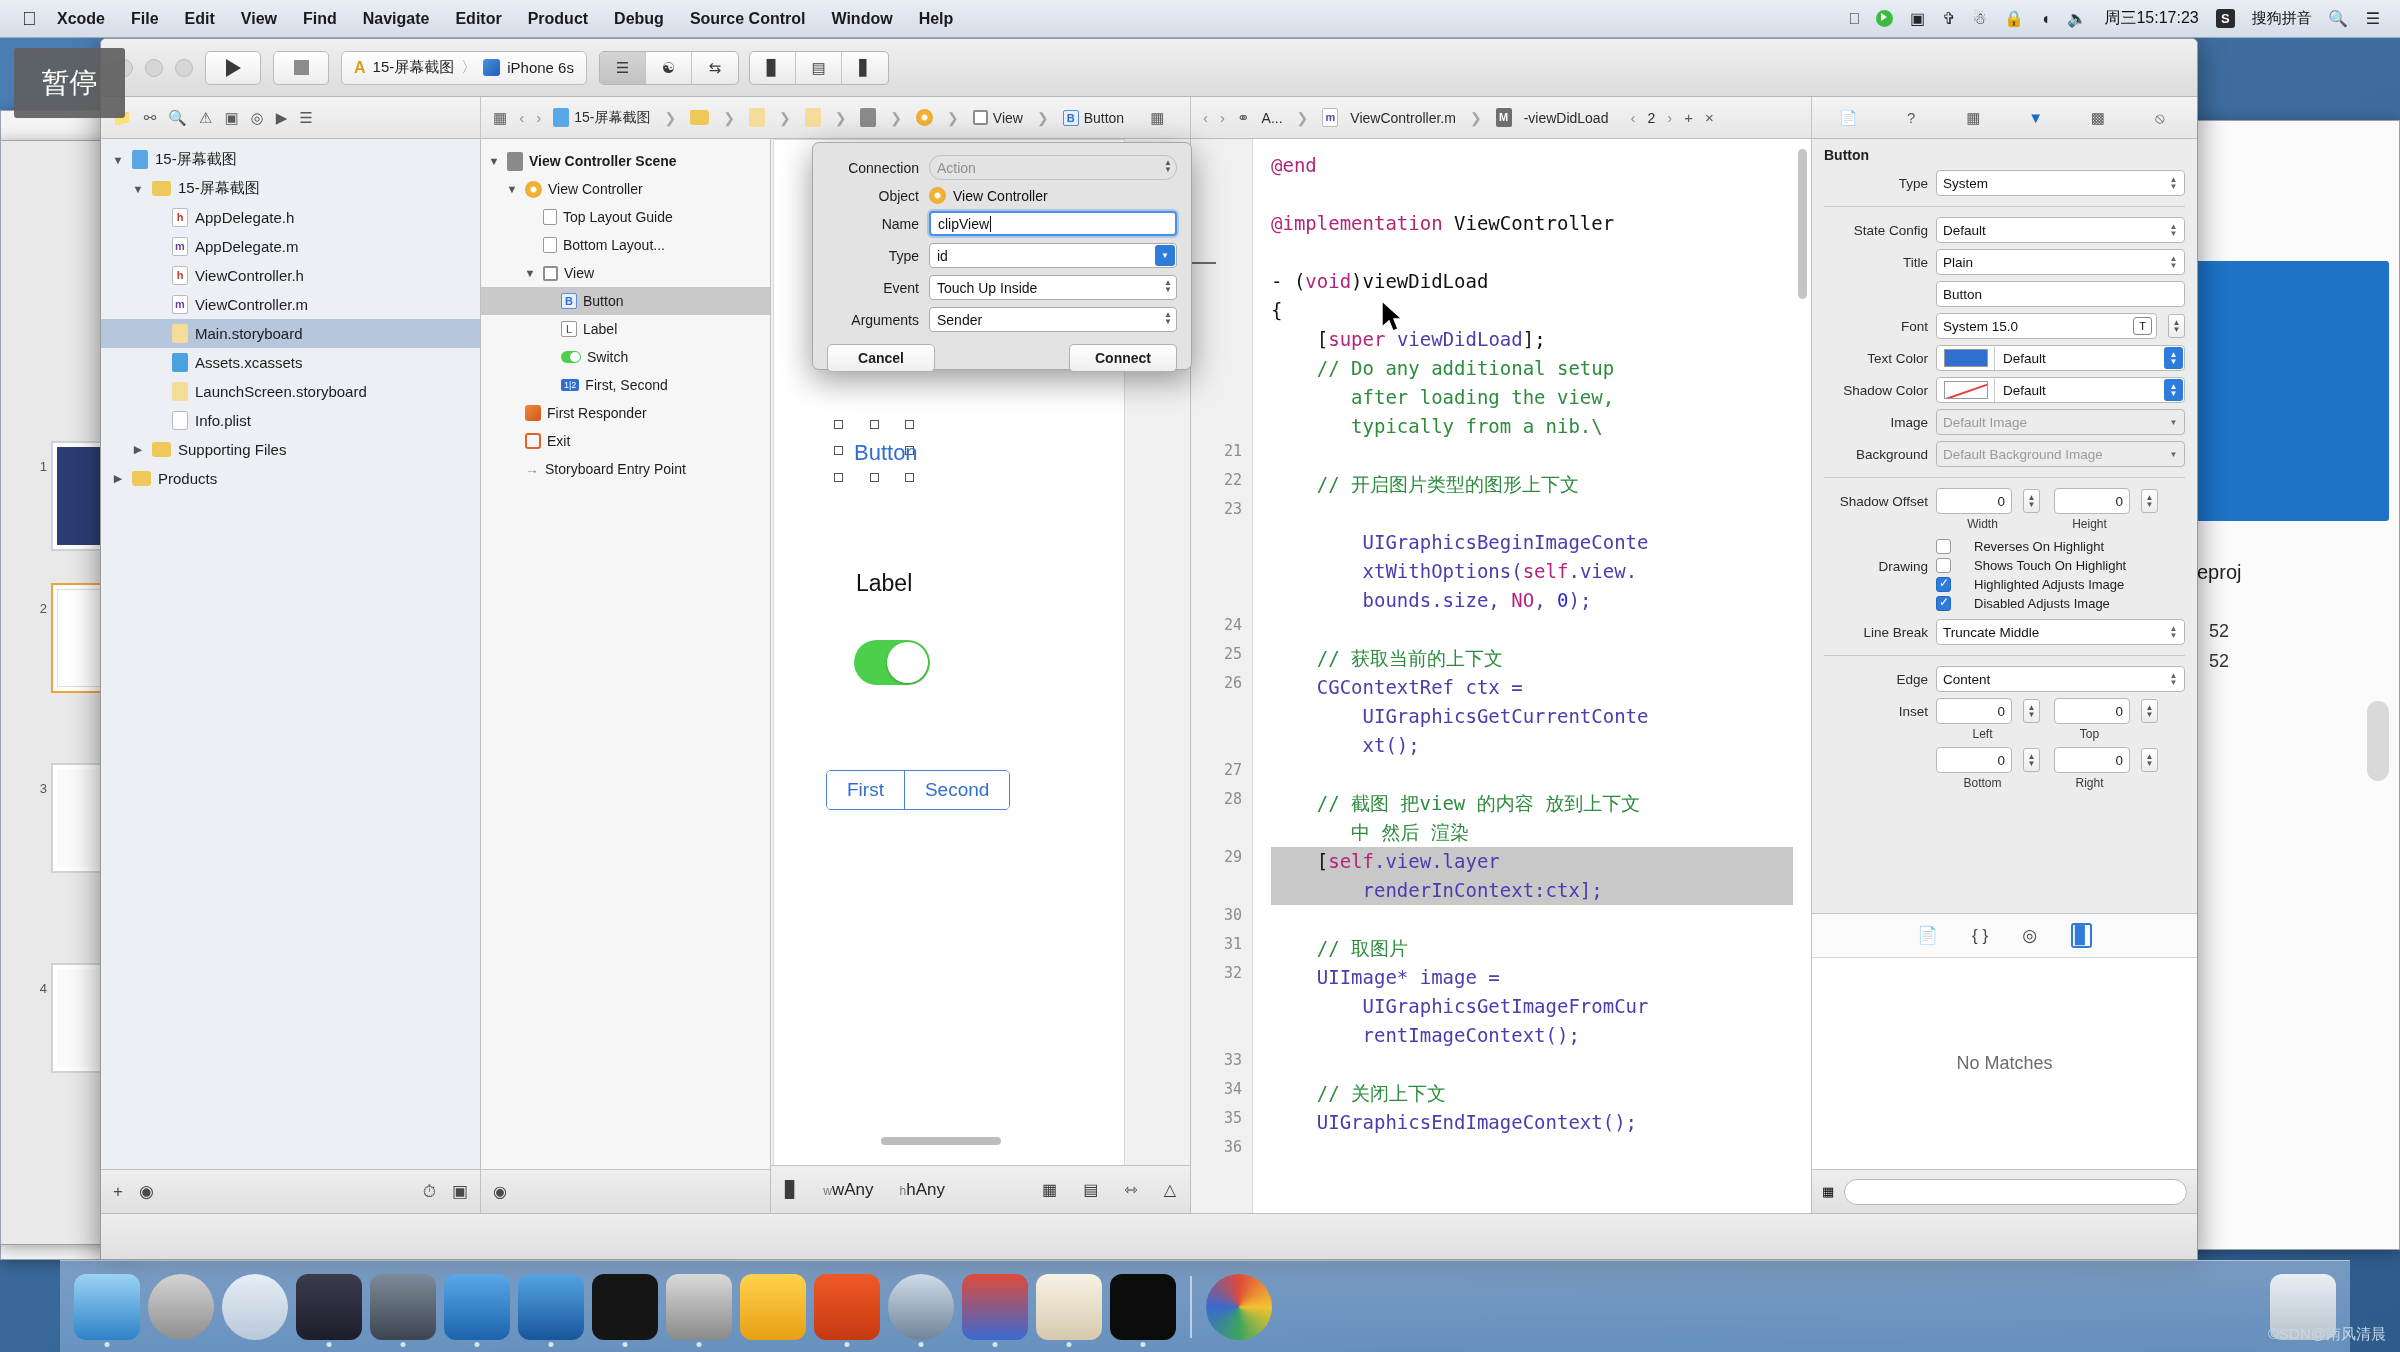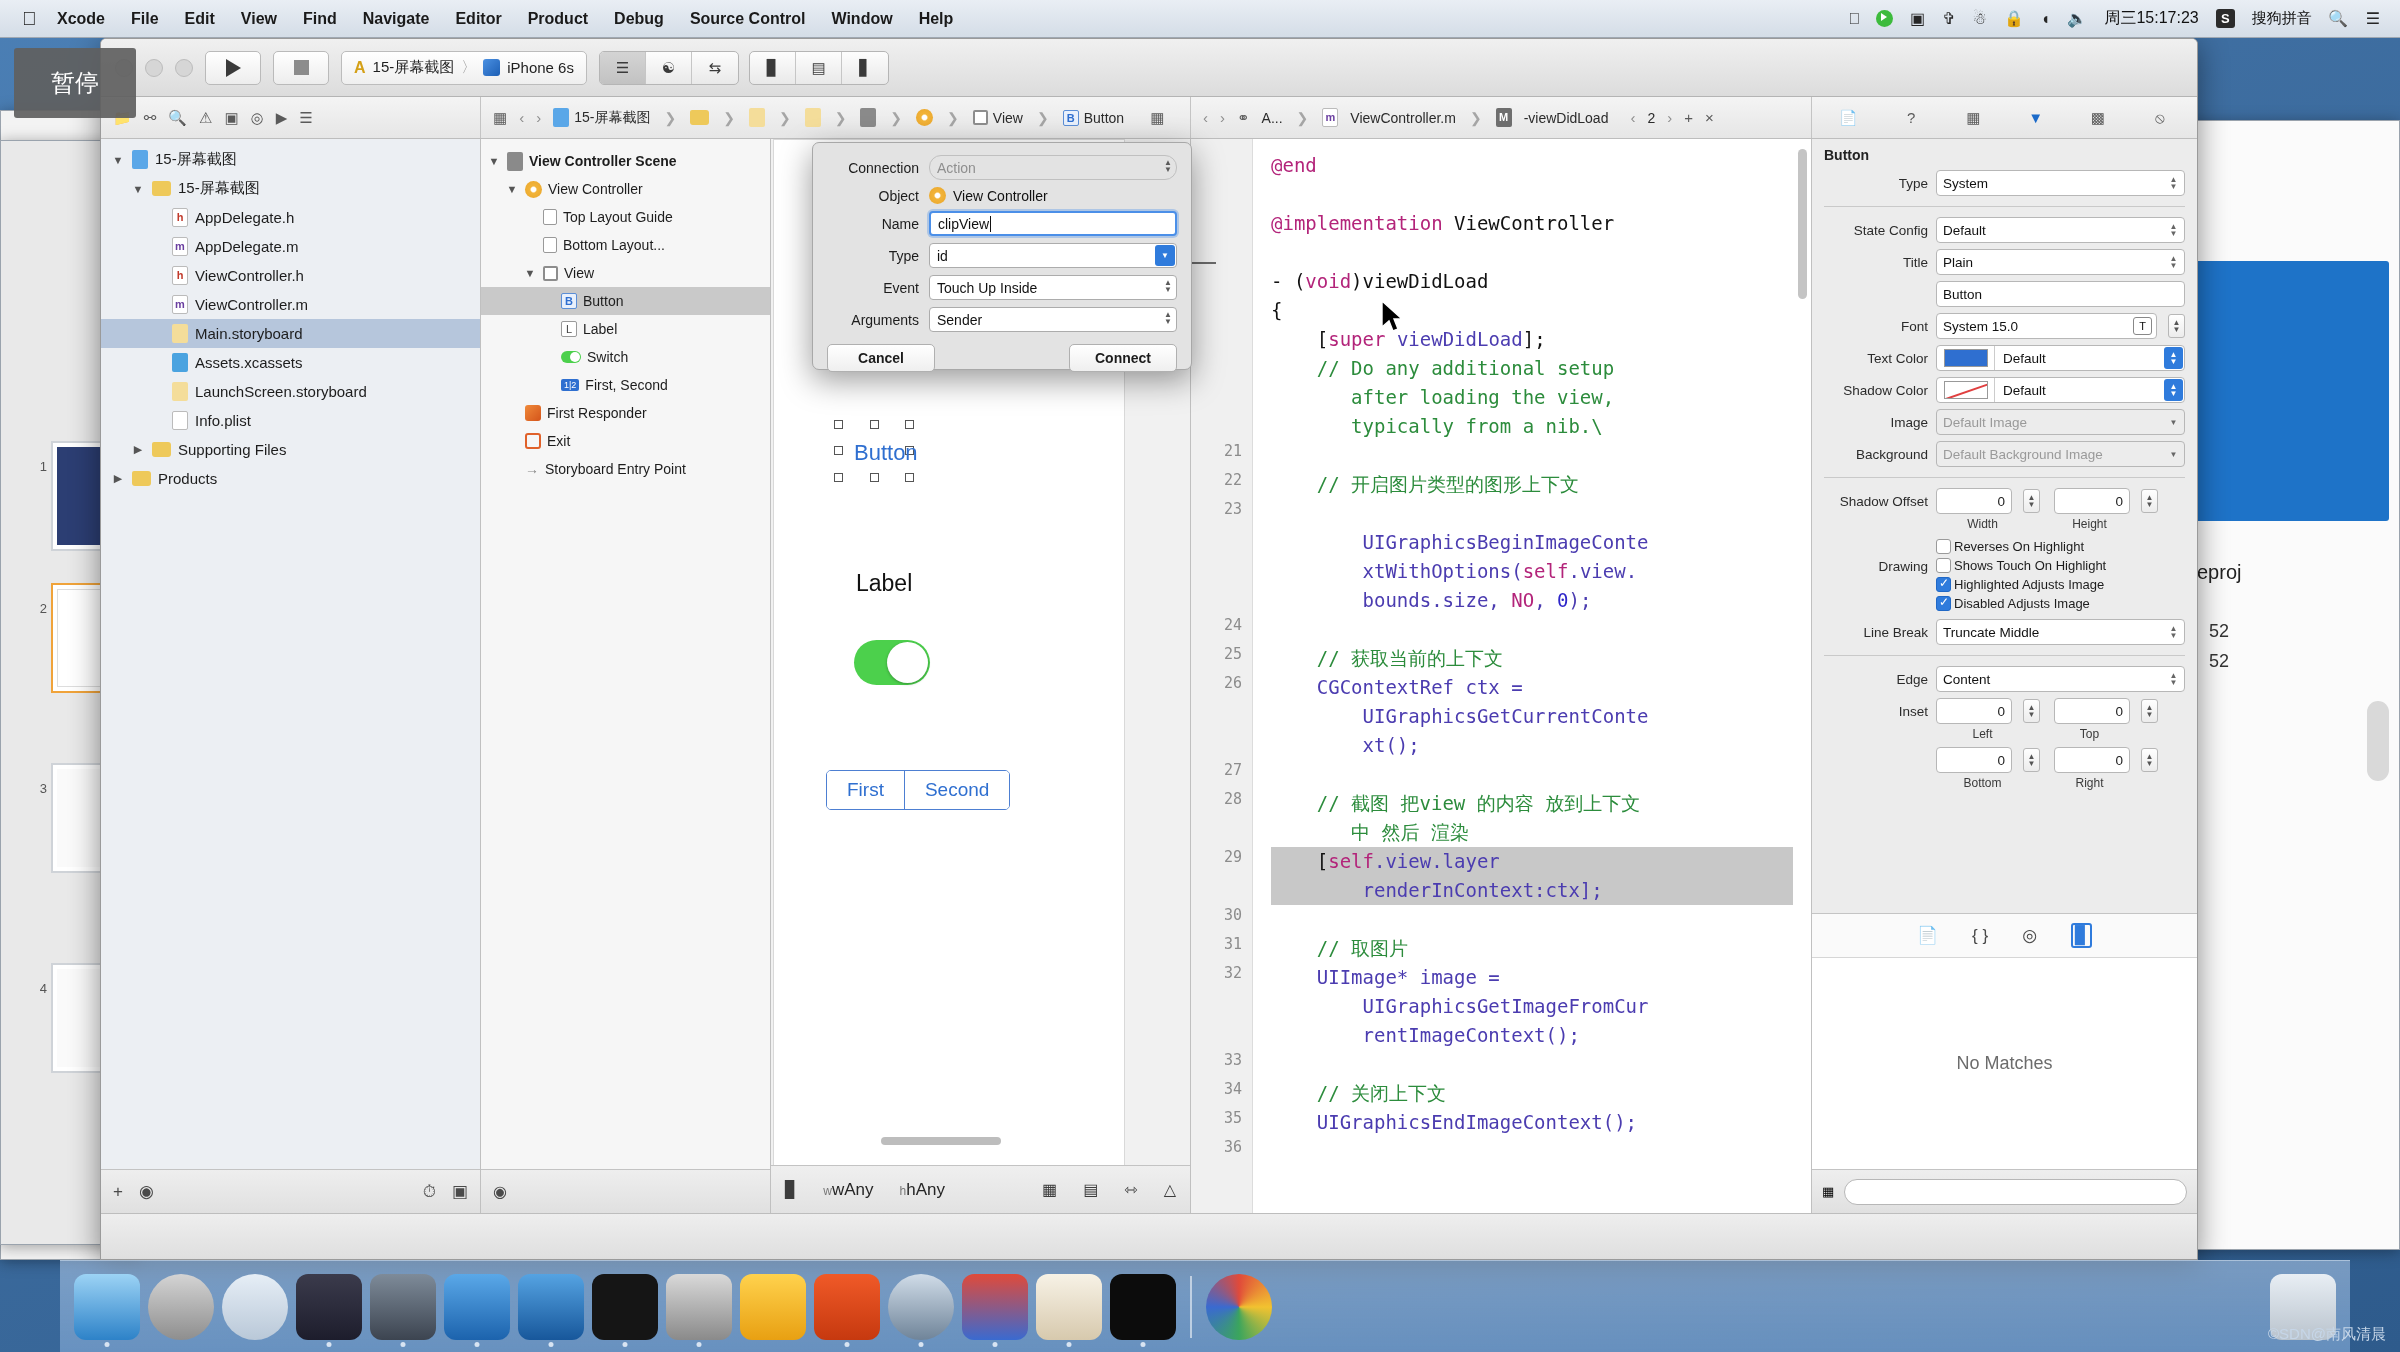--- a/index.html
+++ b/index.html
@@ -213,21 +213,21 @@
     align-items:center;justify-content:center; font-size:8px; color:#666; line-height:7px;
   }
   .popbtn.blue { background:#2f7bdc; color:#fff; border-radius:3px; right:1px; top:1px; height:22px; width:19px;}
   .swatch { width:44px;height:18px;border:1px solid #999; flex:none;}
   .swatch.blue { background:#2f6fd0;}
   .swatch.redline { background:#fff; position:relative; overflow:hidden;}
   .swatch.redline:after{content:"";position:absolute;left:-4px;top:8px;width:56px;height:2px;background:#e04040;transform:rotate(-19deg);}
   .numfield { width:76px;height:26px; background:#fff;border:1px solid #b7b7b7;border-radius:4px;
               display:flex;align-items:center;justify-content:flex-end;padding-right:6px;font-size:13.5px;flex:none;}
   .sublbl { font-size:12px; color:#3a3a3a; text-align:center;}
-  .cbrow { display:flex;align-items:center;gap:3px; padding:2px 12px 2px 0;}
+  .cbrow { display:flex;align-items:center;gap:23px; padding:2px 12px 2px 0;}
   .cb { width:15px;height:15px;border:1px solid #9a9a9a;border-radius:3px;background:#fff;flex:none;}
   .cb.on { background:#2f7bdc;border-color:#2068c6; position:relative;}
   .cb.on:after{content:"✓";position:absolute;left:2px;top:-2px;color:#fff;font-size:12px;}
   .divider { height:1px;background:#c9c9c9;margin:7px 12px;}
   .insp-sec2 { border-top:1px solid #c4c4c4; }
   .insp-filter {
     height:44px; border-top:1px solid #c3c3c3; background:linear-gradient(180deg,#eee,#e0e0e0);
     display:flex;align-items:center;padding:0 10px;gap:10px;
   }
   .filter-field { flex:1; height:26px;background:#fff;border:1px solid #b7b7b7;border-radius:13px;}
@@ -275,23 +275,23 @@
   .caret { display:inline-block; width:1px; height:16px; background:#111; margin-left:1px; }
 
   
   .dragline { position:absolute; z-index:45; background:#6a6a6a; height:2px;}
 
   
   .cursor { position:absolute; left:1380px; top:300px; z-index:70; }
 
   
   .pause {
-    position:absolute; left:14px; top:48px; width:122px; height:70px;
+    position:absolute; left:14px; top:48px; width:111px; height:70px;
     background:rgba(96,96,96,.92); color:#fff; display:flex;align-items:center;justify-content:center;
-    font-size:24px; z-index:65; border-radius:3px;
+    font-size:28px; z-index:65; border-radius:3px;
   }
 
   
   .dock {
     position:absolute; left:60px; bottom:0; width:2290px; height:92px;
     background:linear-gradient(180deg, rgba(180,205,235,.55), rgba(120,160,205,.75));
     border-top:1px solid rgba(255,255,255,.45);
     display:flex; align-items:center; gap:8px; padding:4px 14px; z-index:40;
   }
   .dk { width:66px;height:66px;border-radius:12px; position:relative; flex:none;}

